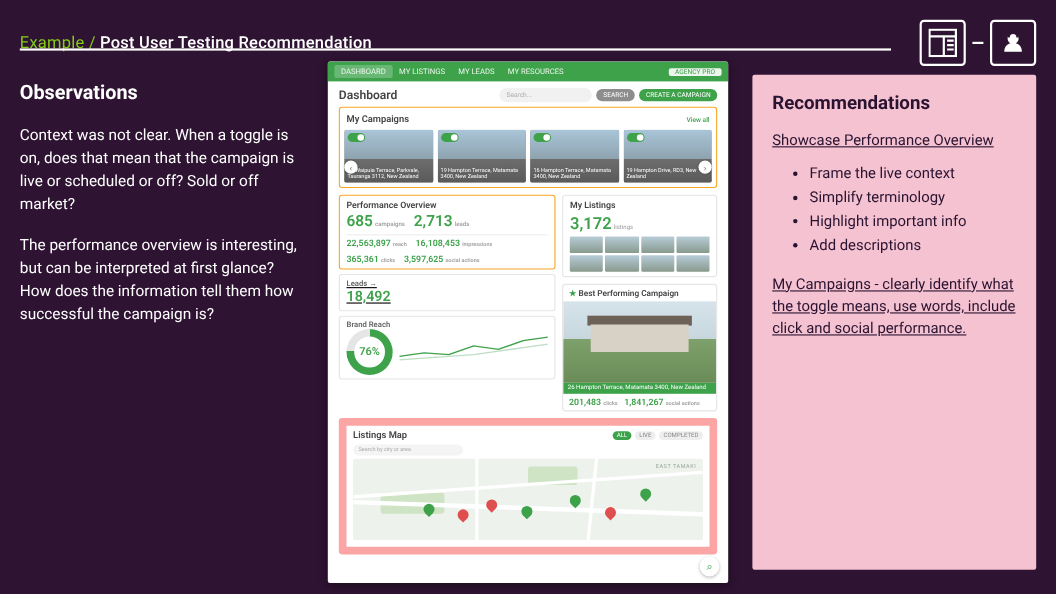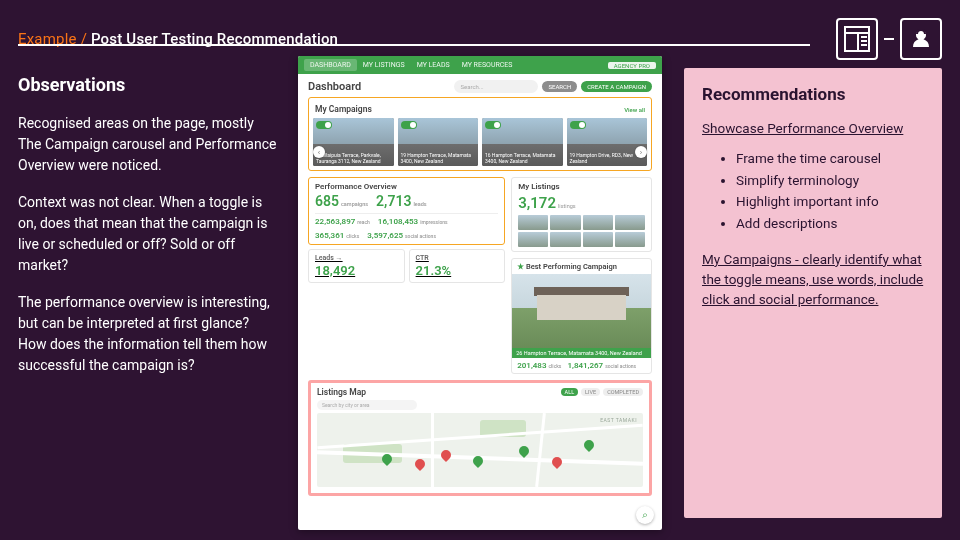--- a/index.html
+++ b/index.html
@@ -8,21 +8,21 @@
     width:960px; height:540px;
     background:#2E1332;
     font-family:-apple-system, BlinkMacSystemFont, "Segoe UI", Roboto, sans-serif;
     overflow:hidden;
     position:relative;
   }
 
   
   .header-bar { position:absolute; top:18px; left:18px; right:18px; display:flex; align-items:center; color:#fff; }
   .breadcrumb { font-size:15px; font-weight:500; letter-spacing:.2px; }
-  .breadcrumb .crumb-dim { color:#f97316; font-weight:400;margin-top:17px; }
+  .breadcrumb .crumb-dim { color:#84cc16; font-weight:400;margin-top:17px; }
   .header-icons { margin-left:auto; display:flex; align-items:center; gap:6px; }
   .icon-box { width:42px; height:42px; border:2px solid #fff; border-radius:4px; display:flex; align-items:center; justify-content:center; }
   .icon-conn { width:10px; height:2px; background:#fff; }
   .hr-line { position:absolute; top:44px; left:18px; right:150px; height:2px; background:#fff; }
 
   
   .observations { position:absolute; left:18px; top:74px; width:262px; color:#fff; }
   .observations h2 { margin:0 0 18px 0; font-size:18px; font-weight:700; }
   .observations p { font-size:14px; line-height:1.5; margin:0 0 16px 0; font-weight:400; }
 
@@ -93,21 +93,21 @@
   .best .h { font-size:7.5px; font-weight:600; color:#444; padding:3px 5px; }
   .best .star { color:#3EA24B; margin-right:2px; }
   .best .img { height:74px; background:linear-gradient(180deg,#d6e3ea 0%,#c8d7de 46%,#7ea06a 46%,#6a8c58 100%); position:relative; }
   .best .house { position:absolute; left:18%; top:28%; width:64%; height:34%; background:#d8d2c6; }
   .best .roof { position:absolute; left:16%; top:18%; width:68%; height:12%; background:#6e6258; }
   .best .cap { font-size:5.5px; color:#fff; background:#3EA24B; padding:2px 4px; }
   .best .ft { display:flex; gap:6px; padding:3px 5px; }
   .best .ft span { font-size:8px; color:#3EA24B; font-weight:600; }
   .best .ft .lab { font-size:5px; color:#999; font-weight:500; }
 
-  .maps { border:3px solid #fca5a5; border-radius:3px; margin-top:6px; padding:4px 6px 6px; }
+  .maps { border:7px solid #fca5a5; border-radius:3px; margin-top:6px; padding:4px 6px 6px; }
   .maps .hd { display:flex; align-items:center; }
   .maps .hd .t { font-size:8.5px; font-weight:600; color:#444; }
   .maps .hd .pill { margin-left:auto; font-size:5.5px; background:#3EA24B; color:#fff; padding:1px 4px; border-radius:6px; }
   .maps .hd .pill2 { font-size:5.5px; background:#eee; color:#888; padding:1px 4px; border-radius:6px; margin-left:3px; }
   .maps .srch { margin-top:3px; width:100px; height:10px; background:#f4f4f4; border-radius:5px; font-size:5px; color:#aaa; padding:0 5px; display:flex; align-items:center; }
   .maparea { margin-top:3px; height:74px; border-radius:2px; background:#eef2ec; position:relative; overflow:hidden; }
   .road { position:absolute; background:#fff; }
   .r1 { left:0; right:0; top:30%; height:3px; transform:rotate(-4deg); }
   .r2 { left:0; right:0; top:58%; height:4px; transform:rotate(2deg); }
   .r3 { top:0; bottom:0; left:35%; width:3px; }
@@ -143,30 +143,29 @@
         <path d="M13 4c-3 0-5 2-5 5 0 2 1 3.5 2.5 4.3C7 14.5 5 17 5 21h16c0-4-2-6.5-5.5-7.7C17 12.5 18 11 18 9c0-3-2-5-5-5z"></path>
         <path d="M8 8c0-3 2-5 5-5s5 2 5 5h-2c0-2-1.3-3-3-3s-3 1-3 3H8z" fill="#2E1332"></path>
       </svg>
     </div>
   </div>
 </div>
 <div class="hr-line"></div>
 
 <section class="observations">
   <h2>Observations</h2>
-  <p>Recognised areas on the page, mostly The Campaign carousel and Performance Overview were noticed.</p>
   <p>Context was not clear.  When a toggle is on, does that mean that the campaign is live or scheduled or off? Sold or off market?</p>
   <p>The performance overview is interesting, but can be interpreted at first glance?  How does the information tell them how successful the campaign is?</p>
 </section>
 
 <aside class="recs">
   <h2>Recommendations</h2>
   <p>Showcase Performance Overview</p>
   <ul>
-    <li>Frame the time carousel</li>
+    <li>Frame the live context</li>
     <li>Simplify terminology</li>
     <li>Highlight important info</li>
     <li>Add descriptions</li>
   </ul>
   <p>My Campaigns - clearly identify what the toggle means, use words, include click and social performance.</p>
 </aside>
 
 <div class="mock">
   <div class="topnav">
     <span class="first">DASHBOARD</span>
@@ -230,24 +229,32 @@
           <div class="perf-sub" style="border:none; padding-top:1px;">
             <div class="psub"><span>365,361</span><span class="lab">clicks</span></div>
             <div class="psub"><span>3,597,625</span><span class="lab">social actions</span></div>
           </div>
         </div>
         <div class="two-cards">
           <div class="mini">
             <div class="h">Leads →</div>
             <div class="v">18,492</div>
           </div>
-          <div class="mini">
-            <div class="h">CTR</div>
-            <div class="v">21.3%</div>
-          </div>
+        </div>
+        <div class="brand">
+          <div style="display:flex;flex-direction:column;align-items:center;">
+            <div class="h" style="font-size:7px;color:#666;font-weight:600;align-self:flex-start">Brand Reach</div>
+            <div class="donut">
+                <span>76%</span>
+              </div>
+          </div>
+          <svg class="spark" viewBox="0 0 120 40" preserveAspectRatio="none">
+            <polyline points="0,30 20,26 40,28 60,18 80,22 100,12 120,8" fill="none" stroke="#3EA24B" stroke-width="1.5"></polyline>
+            <polyline points="0,34 20,32 40,30 60,28 80,24 100,20 120,16" fill="none" stroke="#bdddc4" stroke-width="1.5"></polyline>
+          </svg>
         </div>
       </div>
 
       <div class="col-r">
         <div class="listings">
           <div class="perf-head">My Listings</div>
           <div><span class="big">3,172</span><span class="lab">listings</span></div>
           <div class="thumbs">
             <div></div>
               <div></div>

